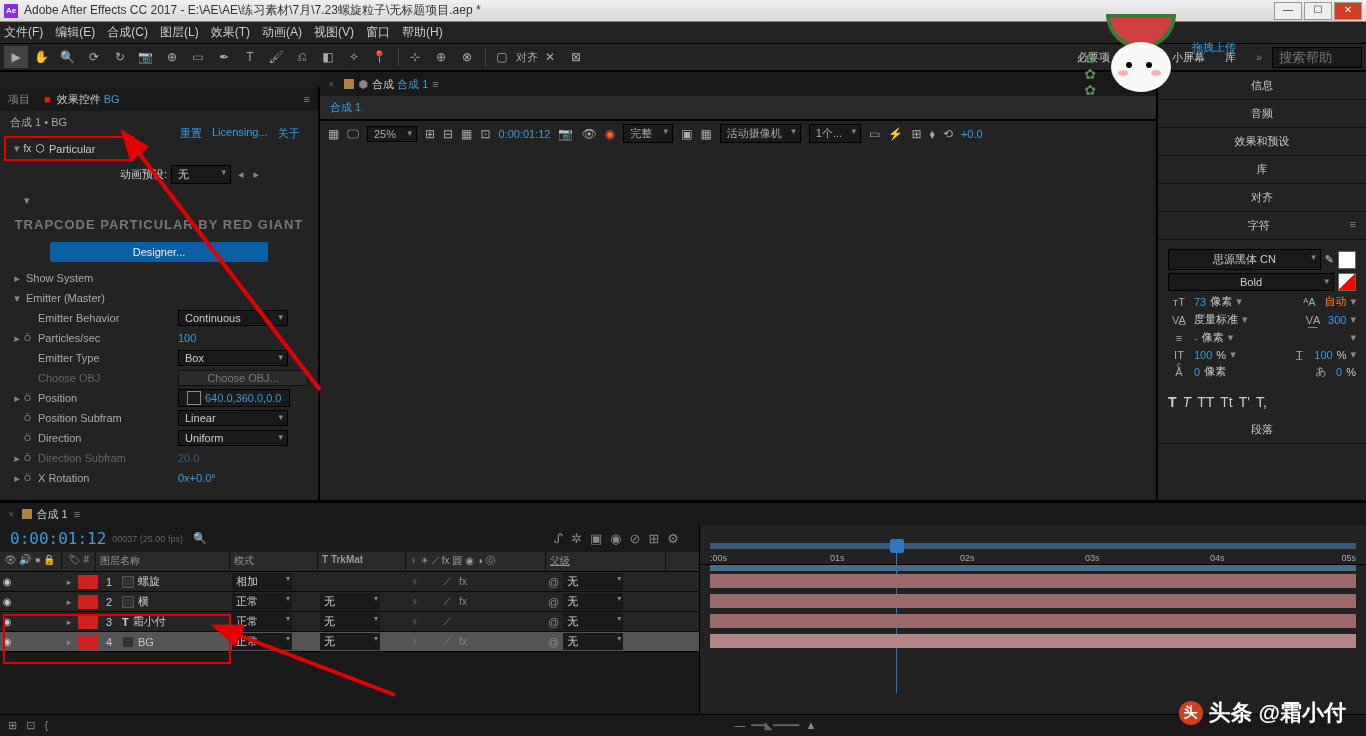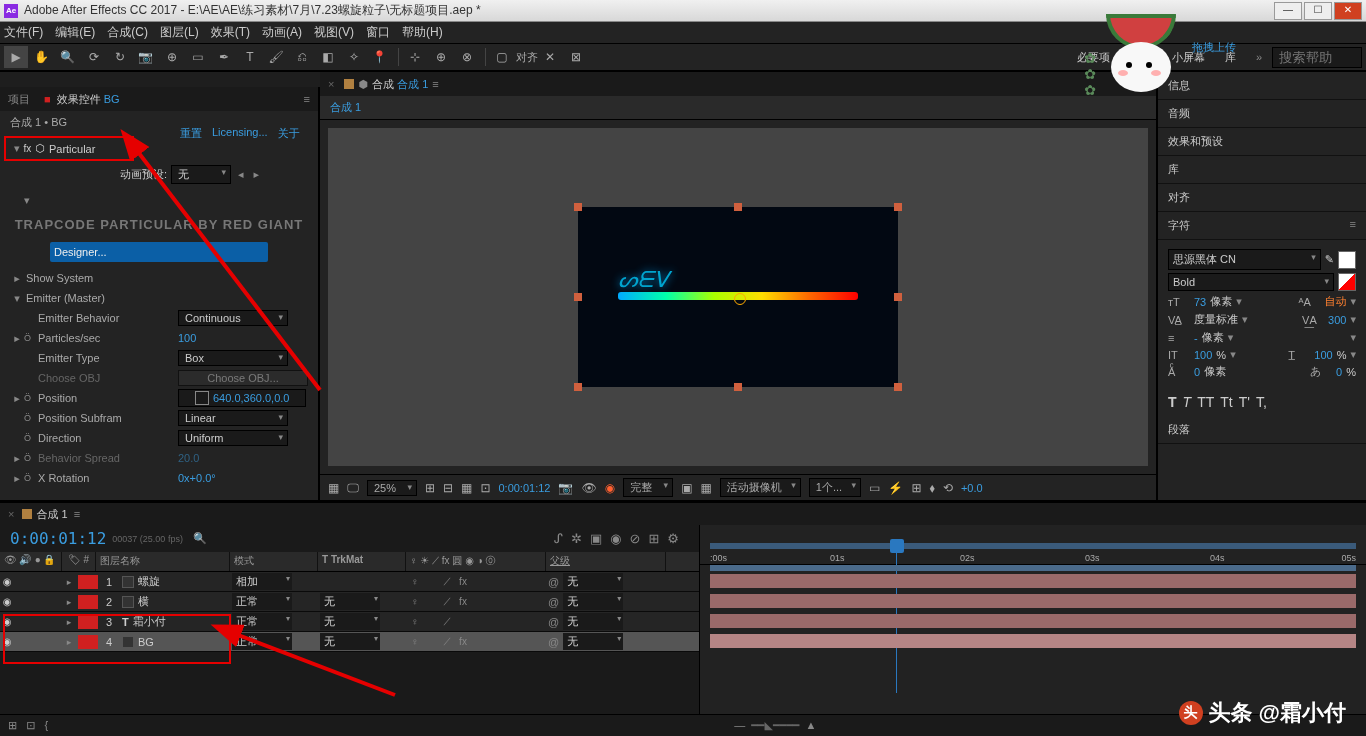--- a/index.html
+++ b/index.html
@@ -30,51 +30,51 @@
 .effect-links a { color: #3a9de0; text-decoration: none; cursor: pointer; }
 .preset-row { display: flex; align-items: center; padding: 2px 10px; margin-left: 110px; }
 .preset-row span { margin-right: 4px; }
 .dropdown { background: #1a1a1a; border: 1px solid #000; padding: 1px 18px 1px 6px; color: #ccc; position: relative; min-width: 60px; display: inline-block; }
 .dropdown::after { content: '▾'; position: absolute; right: 4px; top: 1px; font-size: 9px; color: #888; }
 .prev-next { display: inline-flex; margin-left: 4px; color: #888; }
 .prev-next span { padding: 0 3px; }
 .effect-body { padding: 4px 10px; flex: 1; overflow: hidden; }
 .effect-body .tri { color: #888; margin: 4px 14px; }
 .trapcode { color: #777; font-size: 13px; letter-spacing: 1px; text-align: center; margin: 10px 0; font-weight: bold; }
-.designer-btn { background: #0b5fa6; color: #eee; text-align: left; padding: 4px; margin: 6px 40px; cursor: pointer; border-radius: 2px; }
+.designer-btn { background: #0b5fa6; color: #eee; text-align: center; padding: 4px; margin: 6px 40px; cursor: pointer; border-radius: 2px; }
 .param-row { display: flex; align-items: center; padding: 2px 0; height: 20px; }
 .param-row .tw { width: 14px; color: #888; text-align: center; }
 .param-row .sw { width: 12px; color: #888; font-size: 9px; }
 .param-row .label { flex: 1; color: #aaa; padding-left: 2px; }
 .param-row .label.dim { color: #666; }
 .param-row .val { width: 130px; }
 .param-row .val .blue { color: #3a9de0; }
 .param-row .val .dropdown { width: 110px; }
-.pos-box { background: #1a1a1a; border: 1px solid #000; padding: 1px 16px; display: inline-flex; align-items: center; }
+.pos-box { background: #1a1a1a; border: 1px solid #000; padding: 1px 8px; display: inline-flex; align-items: center; }
 .pos-box .target { width: 14px; height: 14px; border: 1px solid #888; margin-right: 4px; }
 .middlecol { flex: 1; background: #232323; display: flex; flex-direction: column; }
 .viewtabs { height: 24px; display: flex; align-items: center; padding: 0 8px; background: #1a1a1a; }
 .viewtabs .x { color: #666; margin-right: 10px; }
 .viewtabs .sq { width: 10px; height: 10px; background: #b08040; margin-right: 4px; }
 .viewtabs .ic { color: #888; margin-right: 4px; }
 .viewtabs .lk { color: #3a9de0; margin-right: 4px; }
 .viewtabs .bar { color: #888; }
 .subtab { padding: 4px 10px; color: #3a9de0; border-bottom: 1px solid #000; background: #2a2a2a; }
 .viewport { flex: 1; background: #444; display: flex; align-items: center; justify-content: center; position: relative; margin: 8px; }
 .canvas { width: 320px; height: 180px; background: #020812; position: relative; }
 .canvas .particle-line { position: absolute; top: 85px; left: 40px; width: 240px; height: 8px; background: linear-gradient(90deg, #00aaff, #00ffaa, #aaff00, #ffdd00, #ff6600, #ff0000); border-radius: 3px; }
 .canvas .glow { position: absolute; top: 60px; left: 40px; color: #00ccff; font-size: 22px; font-style: italic; opacity: 0.8; text-shadow: 0 0 8px #00aaff; }
 .handle { position: absolute; width: 8px; height: 8px; background: #d0603e; }
 .target-icon { position: absolute; top: 86px; left: 156px; width: 12px; height: 12px; border: 1px solid #ffaa00; border-radius: 50%; }
 .viewbar { height: 26px; background: #232323; display: flex; align-items: center; padding: 0 8px; border-top: 1px solid #000; }
 .viewbar > * { margin-right: 8px; color: #aaa; }
 .viewbar .icon { font-size: 12px; }
 .viewbar .dropdown { min-width: 50px; }
 .viewbar .tc { color: #3a9de0; }
-.rightcol { width: 210px; background: #232323; border-left: 2px solid #000; display: flex; flex-direction: column; }
+.rightcol { width: 210px; background: #232323; border-left: 2px solid #000; display: flex; flex-direction: column; text-align: center; }
 .rpanel { padding: 6px 10px; border-bottom: 1px solid #111; color: #ccc; }
 .rpanel.menu-like::after { content: '≡'; float: right; color: #888; }
 .char-panel { padding: 6px 10px; }
 .char-row { display: flex; align-items: center; margin: 3px 0; gap: 4px; }
 .char-row .dd { flex: 1; background: #1a1a1a; border: 1px solid #000; padding: 2px 4px; position: relative; }
 .char-row .dd::after { content: '▾'; position: absolute; right: 4px; font-size: 9px; color: #888; }
 .swatch { width: 18px; height: 18px; border: 1px solid #666; }
 .char-row .ic { width: 22px; font-size: 11px; color: #aaa; }
 .char-row .val { color: #3a9de0; }
 .char-row .auto { color: #ff8030; }
@@ -292,21 +292,21 @@
           </div>
           <div class="param-row">
             <span class="tw"></span>
             <span class="sw">Ö</span>
             <span class="label ">Direction</span>
             <span class="val"><div class="dropdown">Uniform</div></span>
           </div>
           <div class="param-row">
             <span class="tw">▸</span>
             <span class="sw">Ö</span>
-            <span class="label dim">Behavior Spread</span>
+            <span class="label dim">Direction Subfram</span>
             <span class="val"><span class="blue" style="opacity:.5">20.0</span></span>
           </div>
           <div class="param-row">
             <span class="tw">▸</span>
             <span class="sw">Ö</span>
             <span class="label ">X Rotation</span>
             <span class="val"><span class="blue" style="">0x+0.0°</span></span>
           </div>
         </div>
     </div>
@@ -315,35 +315,20 @@
   <div class="middlecol">
     <div class="viewtabs">
       <span class="x">×</span>
       <span class="sq"></span>
       <span class="ic">⬢</span>
       <span>合成</span>&nbsp;
       <span class="lk">合成 1</span>
       <span class="bar">≡</span>
     </div>
     <div class="subtab">合成 1</div>
-    <div class="viewport">
-      <div class="canvas">
-        <div class="glow">ᔕᗴᐯ</div>
-        <div class="particle-line"></div>
-        <div class="target-icon"></div>
-        <div class="handle" style="top:-4px;left:-4px"></div>
-        <div class="handle" style="top:-4px;left:156px"></div>
-        <div class="handle" style="top:-4px;right:-4px"></div>
-        <div class="handle" style="top:86px;left:-4px"></div>
-        <div class="handle" style="top:86px;right:-4px"></div>
-        <div class="handle" style="bottom:-4px;left:-4px"></div>
-        <div class="handle" style="bottom:-4px;left:156px"></div>
-        <div class="handle" style="bottom:-4px;right:-4px"></div>
-      </div>
-    </div>
     <div class="viewbar">
       <span class="icon">▦</span>
       <span class="icon">🖵</span>
       <div class="dropdown">25%</div>
       <span class="icon">⊞</span>
       <span class="icon">⊟</span>
       <span class="icon">▦</span>
       <span class="icon">⊡</span>
       <span class="tc">0:00:01:12</span>
       <span class="icon">📷</span>

